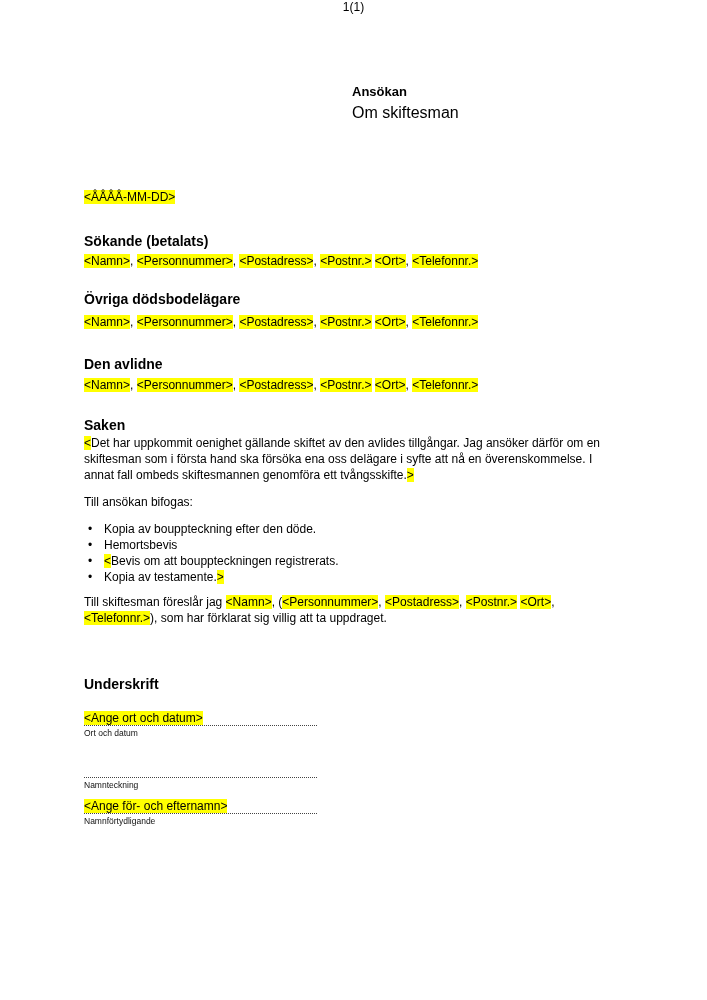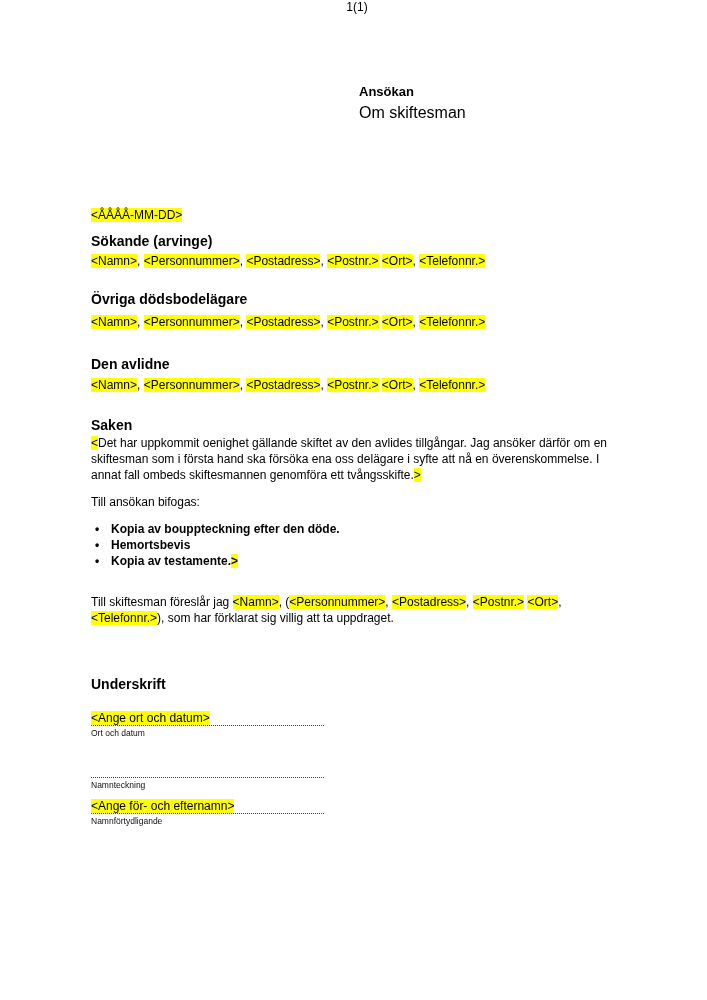--- a/index.html
+++ b/index.html
@@ -9,21 +9,21 @@
     color:#000;
     width:707px;
   }
   .page {
     position:relative;
     width:707px;
     height:1000px;
     background:#ffffff;
     overflow:hidden;
   }
-  .abs { position:absolute;padding-left:7px; }
+  .abs { position:absolute; }
   .doc-title {
     font-size:13px;
     font-weight:bold;
     line-height:20px;
   }
   .doc-subtitle {
     font-size:16px;
     line-height:16px;
     margin-top:3px;
   }
@@ -75,38 +75,39 @@
 </head>
 <body>
 
 <div class="page">
 
   <div class="abs" style="left:352px; top:82px;">
     <div class="doc-title">Ansökan</div>
     <div class="doc-subtitle">Om skiftesman</div>
   </div>
 
-  <div class="abs body-text" style="left:84px; top:189px;margin-top:18px;"><span class="hl">&lt;ÅÅÅÅ-MM-DD&gt;</span></div>
+  <div class="abs body-text" style="left:84px; top:189px;"><span class="hl">&lt;ÅÅÅÅ-MM-DD&gt;</span></div>
 
-  <div class="abs sec-heading" style="left:84px; top:233px;">Sökande (arvinge)</div>
+  <div class="abs sec-heading" style="left:84px; top:233px;">Sökande (betalats)</div>
   <div class="abs body-text" style="left:84px; top:253px;"><span class="hl">&lt;Namn&gt;</span><span>, </span><span class="hl">&lt;Personnummer&gt;</span><span>, </span><span class="hl">&lt;Postadress&gt;</span><span>, </span><span class="hl">&lt;Postnr.&gt;</span><span> </span><span class="hl">&lt;Ort&gt;</span><span>, </span><span class="hl">&lt;Telefonnr.&gt;</span></div>
 
   <div class="abs sec-heading" style="left:84px; top:291px;">Övriga dödsbodelägare</div>
   <div class="abs body-text" style="left:84px; top:314px;"><span class="hl">&lt;Namn&gt;</span><span>, </span><span class="hl">&lt;Personnummer&gt;</span><span>, </span><span class="hl">&lt;Postadress&gt;</span><span>, </span><span class="hl">&lt;Postnr.&gt;</span><span> </span><span class="hl">&lt;Ort&gt;</span><span>, </span><span class="hl">&lt;Telefonnr.&gt;</span></div>
 
   <div class="abs sec-heading" style="left:84px; top:356px;">Den avlidne</div>
   <div class="abs body-text" style="left:84px; top:377px;"><span class="hl">&lt;Namn&gt;</span><span>, </span><span class="hl">&lt;Personnummer&gt;</span><span>, </span><span class="hl">&lt;Postadress&gt;</span><span>, </span><span class="hl">&lt;Postnr.&gt;</span><span> </span><span class="hl">&lt;Ort&gt;</span><span>, </span><span class="hl">&lt;Telefonnr.&gt;</span></div>
 
   <div class="abs sec-heading" style="left:84px; top:417px;">Saken</div>
   <div class="abs body-text para" style="left:84px; top:435px;"><span class="hl">&lt;</span><span>Det har uppkommit oenighet gällande skiftet av den avlides tillgångar. Jag ansöker därför om en skiftesman som i första hand ska försöka ena oss delägare i syfte att nå en överenskommelse. I annat fall ombeds skiftesmannen genomföra ett tvångsskifte.</span><span class="hl">&gt;</span></div>
 
   <div class="abs body-text" style="left:84px; top:494px;">Till ansökan bifogas:</div>
-  <ul class="abs attachments" style="left:84px; top:521px;font-weight:bold;">
+  <ul class="abs attachments" style="left:84px; top:521px;">
     <li><span>Kopia av bouppteckning efter den döde.</span></li>
     <li><span>Hemortsbevis</span></li>
+    <li><span class="hl">&lt;</span><span>Bevis om att bouppteckningen registrerats.</span></li>
     <li><span>Kopia av testamente.</span><span class="hl">&gt;</span></li>
   </ul>
 
   <div class="abs body-text para" style="left:84px; top:594px;"><span>Till skiftesman föreslår jag </span><span class="hl">&lt;Namn&gt;</span><span>, (</span><span class="hl">&lt;Personnummer&gt;</span><span>, </span><span class="hl">&lt;Postadress&gt;</span><span>, </span><span class="hl">&lt;Postnr.&gt;</span><span> </span><span class="hl">&lt;Ort&gt;</span><span>, </span><span class="hl">&lt;Telefonnr.&gt;</span><span>), som har förklarat sig villig att ta uppdraget.</span></div>
 
 
   <div class="abs sec-heading" style="left:84px; top:676px;">Underskrift</div>
 
   <div class="abs" style="left:84px; top:708px;">
     <div class="sig-line h18">

